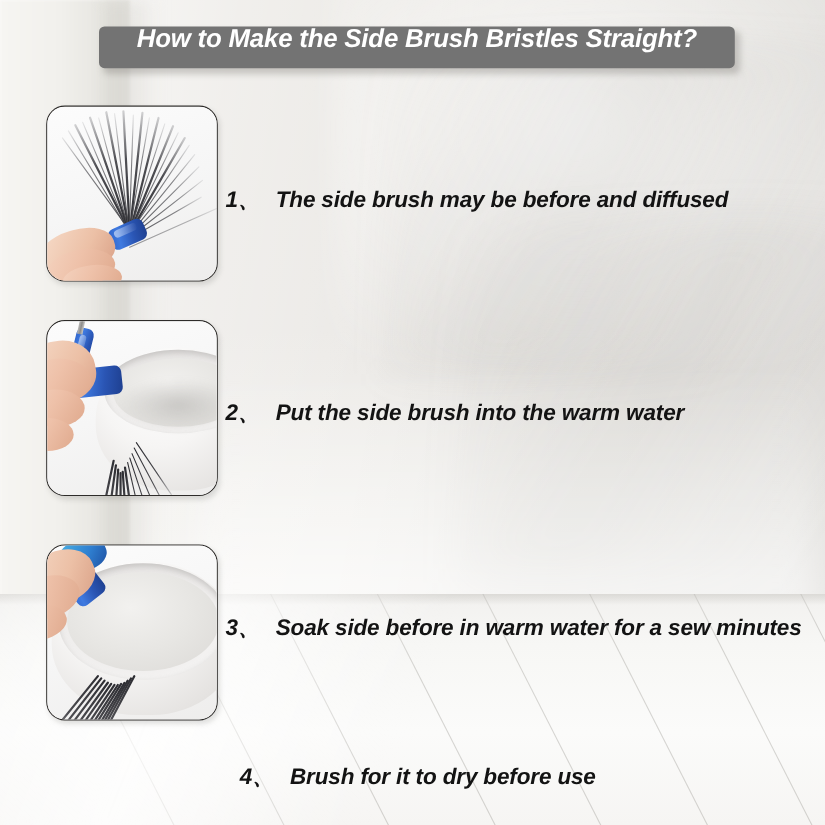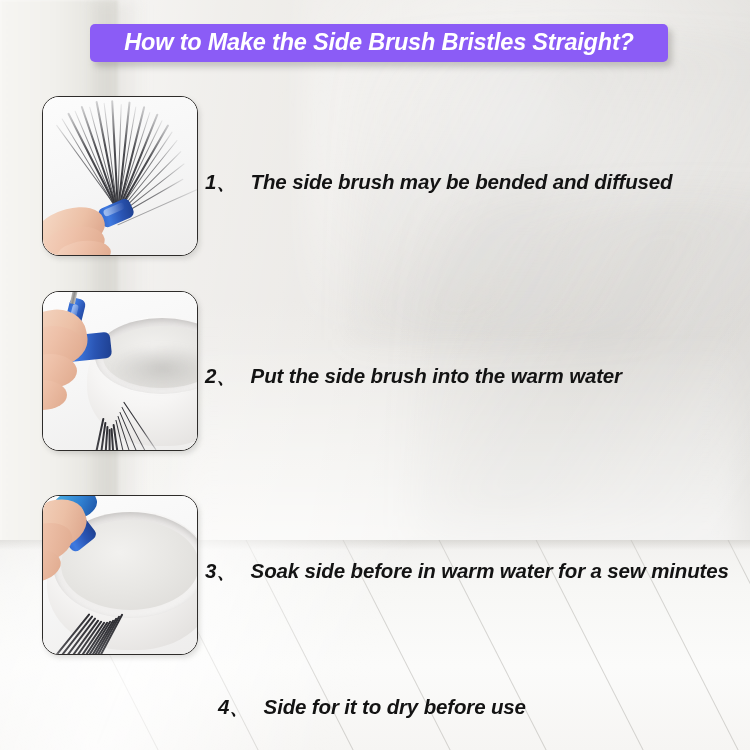--- a/index.html
+++ b/index.html
@@ -79,24 +79,24 @@
     position:absolute; left:-60px; top:-20px; width:520px; height:250px;
     background:linear-gradient(112deg, rgba(255,255,255,0.0) 0%, rgba(255,255,255,0.75) 40%, rgba(255,255,255,0.0) 78%);
     filter:blur(10px);
   }
 
   
   .title-banner {
     position:absolute;
     left:90px; top:24px;
     width:578px; height:38px;
-    background:#8b5cf6;
+    background:#737373;
     border-radius:5px;
     box-shadow:4px 5px 6px rgba(120,118,112,0.35);
-    display:flex; align-items:center; justify-content:center;
+    display:flex; align-items:flex-start; justify-content:center;
   }
   .title-text {
     color:#ffffff;
     font-size:23.5px;
     font-weight:bold;
     font-style:italic;
     letter-spacing:-0.2px;
     white-space:nowrap;
     line-height:1;
   }
@@ -254,21 +254,21 @@
       <div class="handle" style="left:56px; top:106px; width:34px; height:20px; transform:rotate(-24deg);"></div>
       <div class="handle-hi" style="left:60px; top:109px; width:22px; height:7px; transform:rotate(-24deg);"></div>
 
       <div class="finger-soft" style="left:-8px; top:112px; width:70px; height:40px; transform:rotate(-16deg);"></div>
       <div class="finger" style="left:0px; top:130px; width:62px; height:34px; transform:rotate(-10deg);"></div>
       <div class="finger" style="left:14px; top:144px; width:54px; height:26px; transform:rotate(-6deg);"></div>
     </div>
   </div>
 
   <div class="step-text" style="left:205px; top:172px;">
-    <span class="step-num">1、</span><span>The side brush may be bended and diffused</span>
+    <span class="step-num">1、</span><span>The side brush may be before and diffused</span>
   </div>
 
   <div class="photo-frame" style="left:42px; top:291px;">
     <div class="photo-inner">
       <div class="ph-bg"></div>
 
       <div class="bowl-body" style="left:44px; top:24px; width:150px; height:130px;"></div>
       <div class="bowl-rim" style="left:52px; top:26px; width:134px; height:76px;"></div>
       <div class="bowl-water" style="left:60px; top:34px; width:118px; height:62px;"></div>
       <div class="bowl-shadow" style="left:64px; top:52px; width:110px; height:48px;"></div>
@@ -331,16 +331,16 @@
       <div class="finger" style="left:-30px; top:28px; width:60px; height:38px; transform:rotate(-16deg);"></div>
       <div class="finger" style="left:-34px; top:54px; width:52px; height:32px; transform:rotate(-10deg);"></div>
     </div>
   </div>
 
   <div class="step-text" style="left:205px; top:561px;">
     <span class="step-num">3、</span><span>Soak side before in warm water for a sew minutes</span>
   </div>
 
   <div class="step-text" style="left:218px; top:697px;">
-    <span class="step-num">4、</span><span>Side for it to dry before use</span>
+    <span class="step-num">4、</span><span>Brush for it to dry before use</span>
   </div>
 
 </div>
 
 </body></html>

